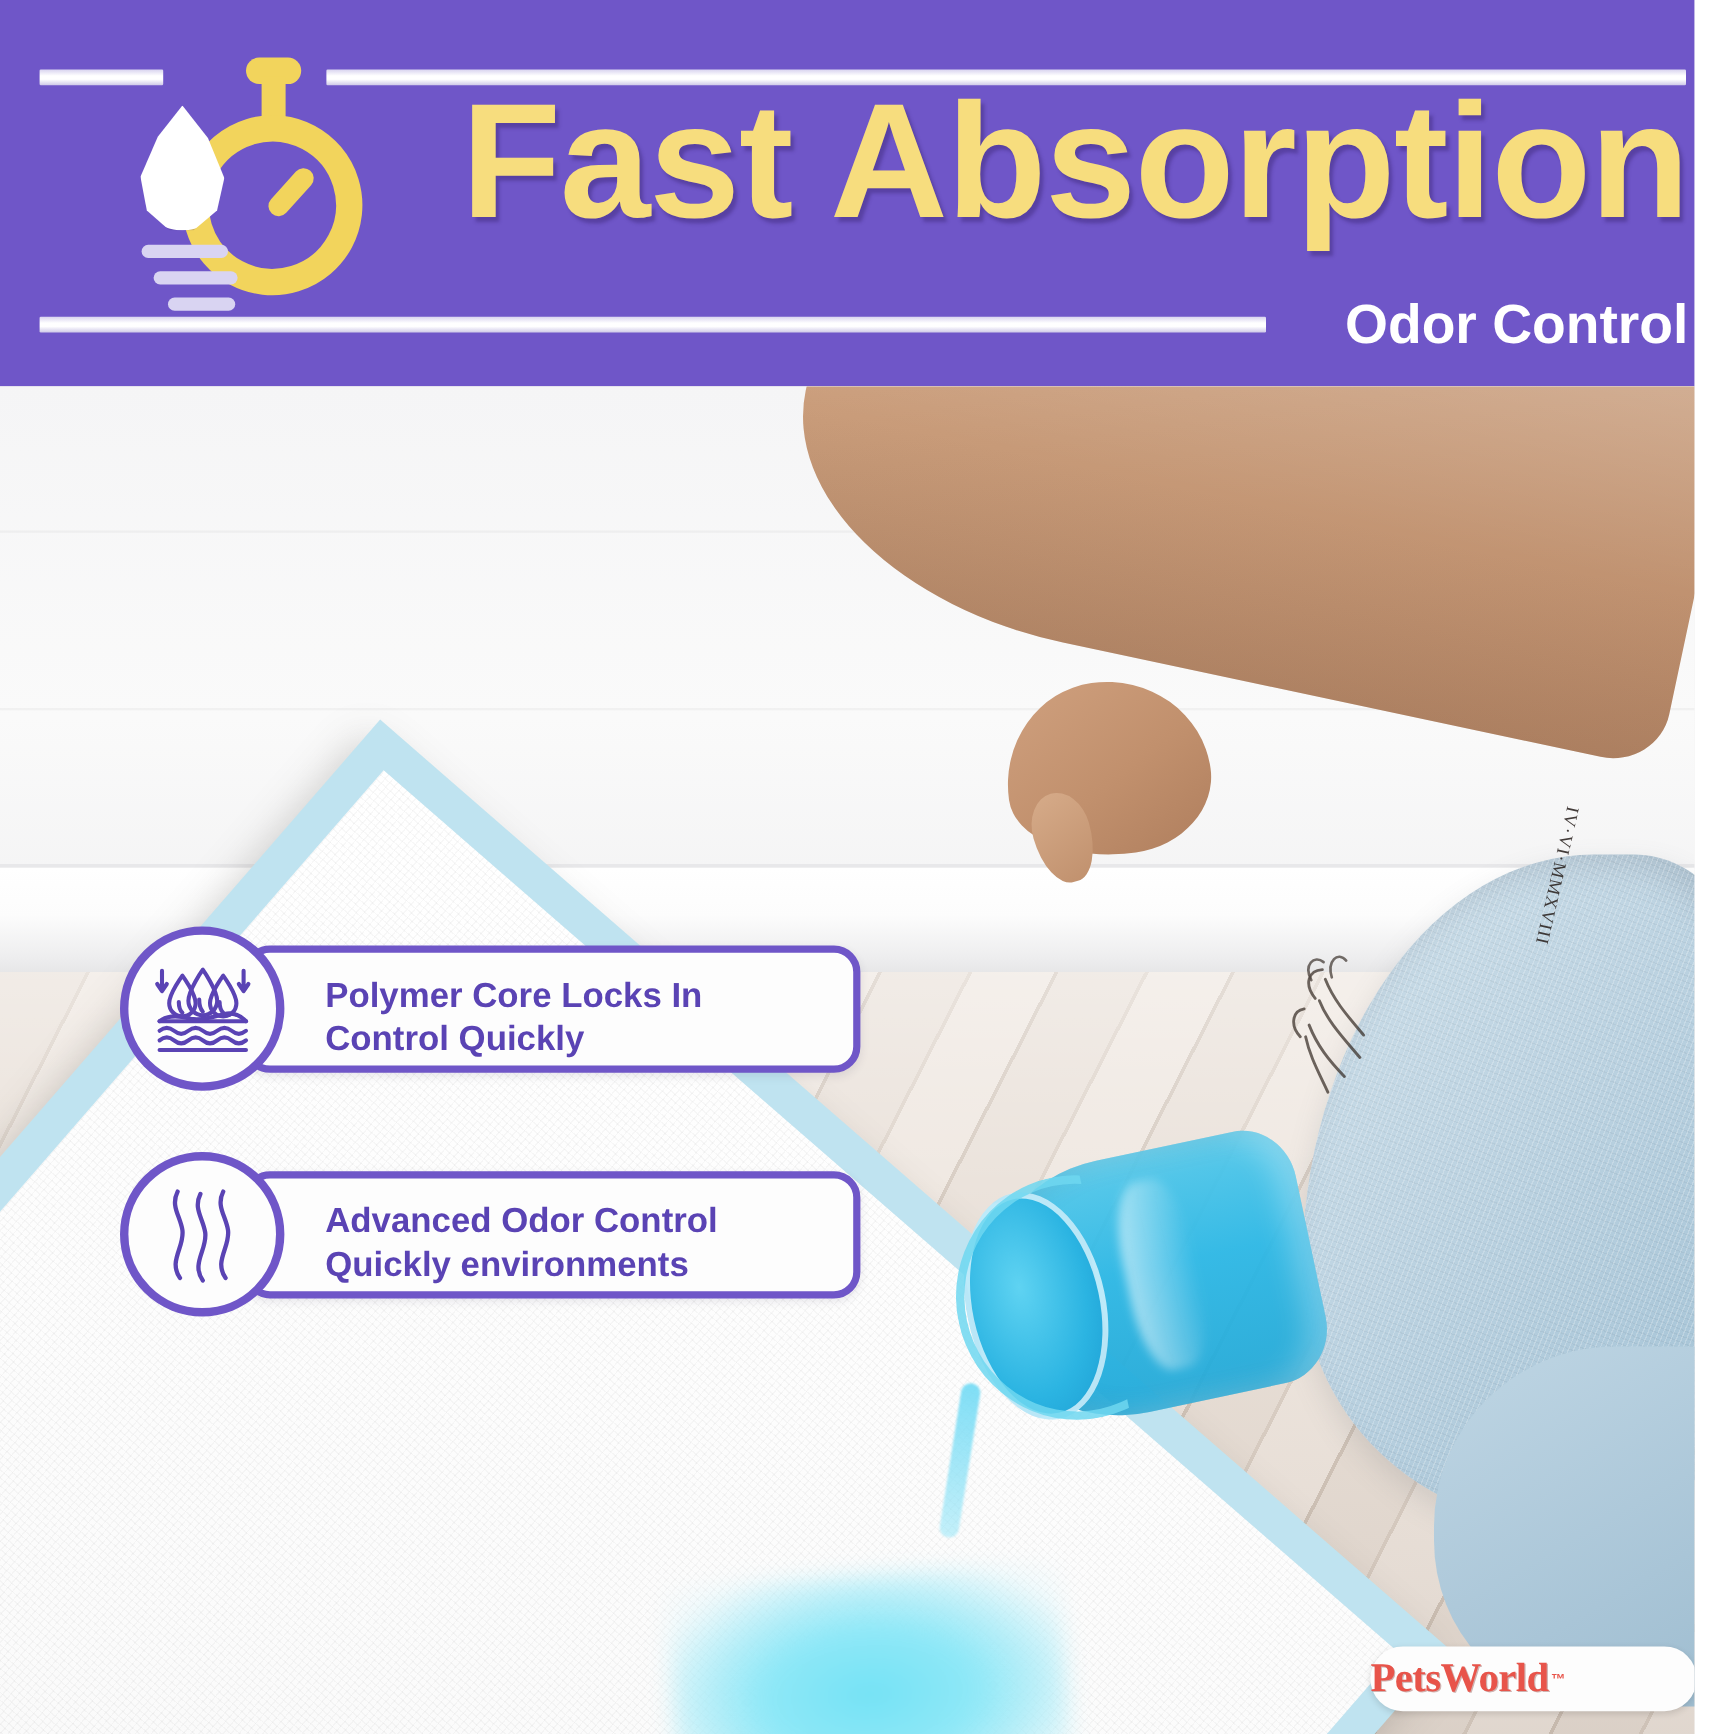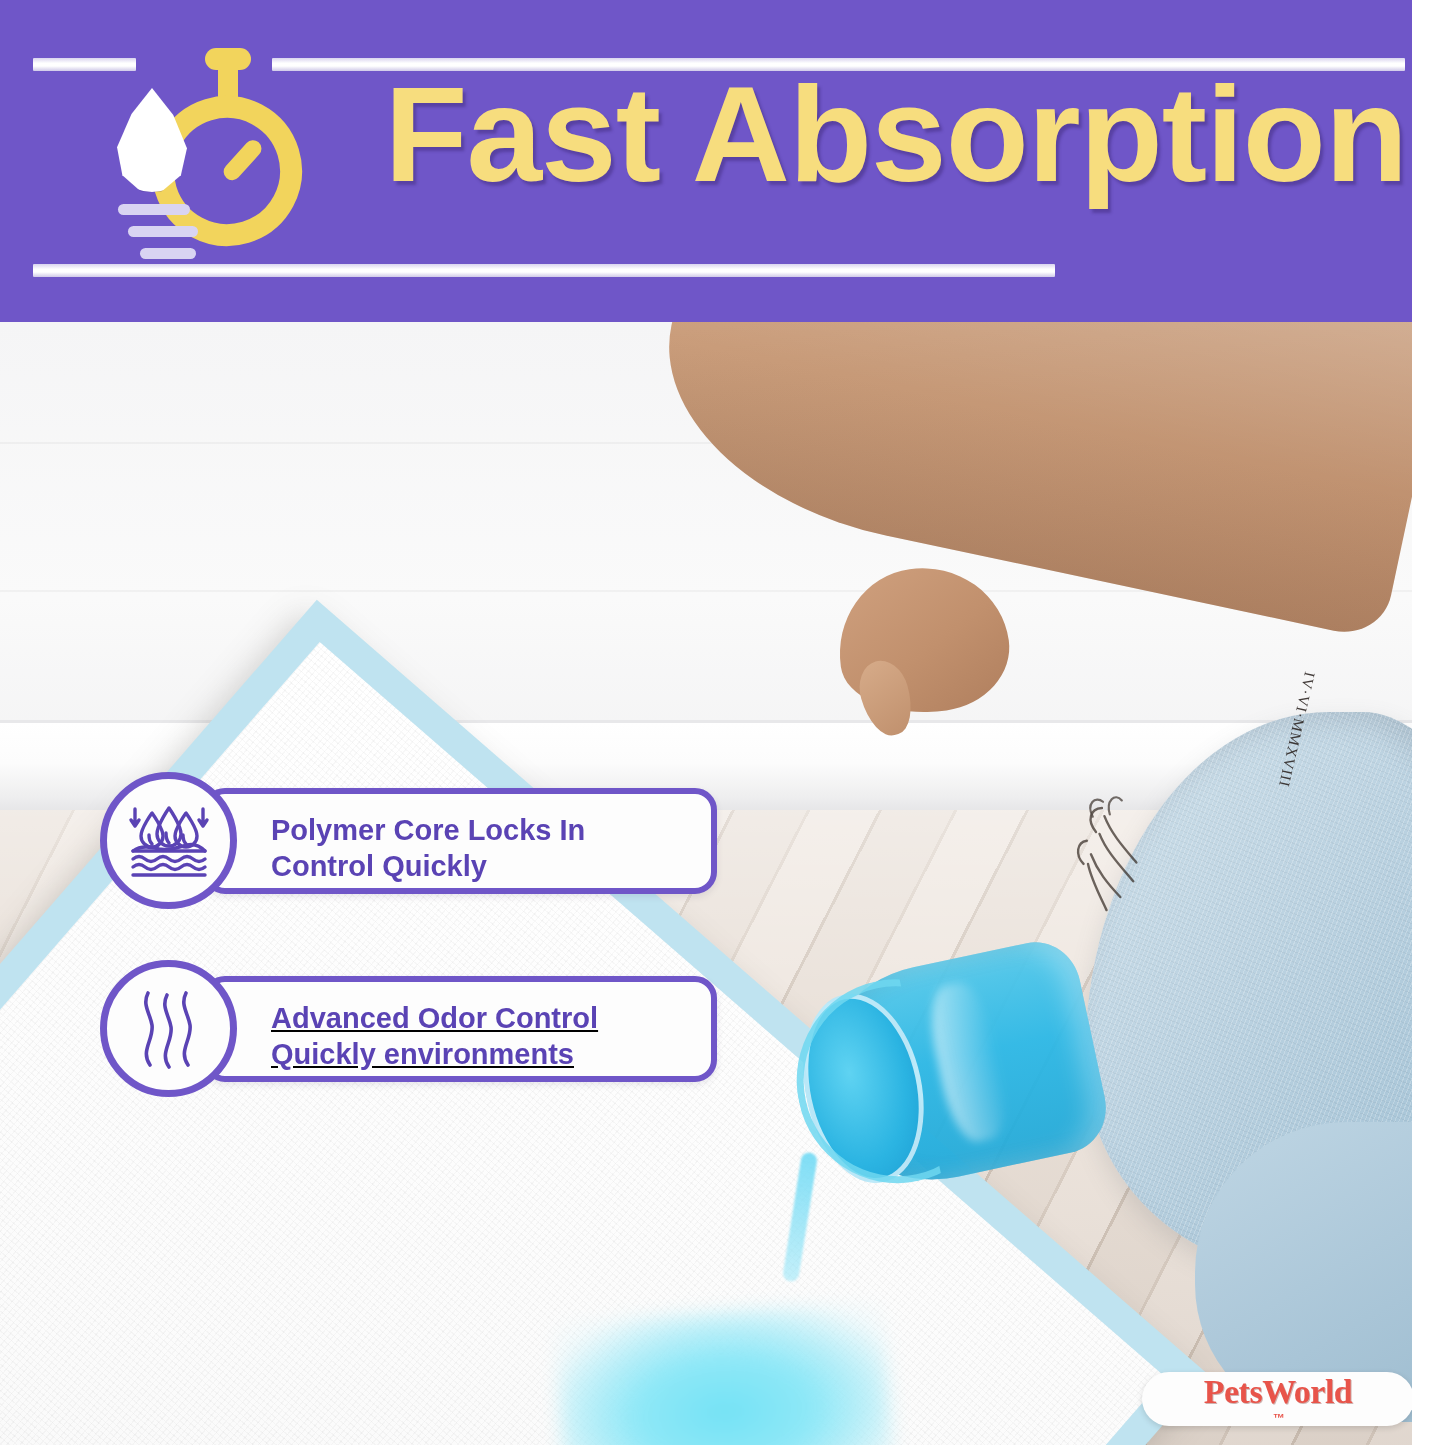--- a/index.html
+++ b/index.html
@@ -355,21 +355,21 @@
     filter: blur(1px);
   }
 
   
   .callout {
     position: absolute;
     display: flex;
     align-items: center;
   }
   .callout-1 { left: 100px; top: 450px; }
-  .callout-2 { left: 100px; top: 638px; text-decoration: underline; }
+  .callout-2 { left: 100px; top: 638px; }
 
   .callout-badge {
     position: relative;
     width: 137px;
     height: 137px;
     border-radius: 50%;
     background: #fdfdfd;
     border: 7px solid #6f56c8;
     box-sizing: border-box;
     z-index: 2;
@@ -406,23 +406,22 @@
   .brand {
     position: absolute;
     left: 1142px;
     top: 1372px;
     width: 272px;
     height: 54px;
     background: #fdfdfd;
     border-radius: 27px;
     display: flex;
     align-items: center;
-    justify-content: center;
+    justify-content: flex-start;
     box-shadow: 0 2px 6px rgba(0,0,0,.14);
-    flex-direction: column;
   }
   .brand-text {
     font-family: "Liberation Serif", serif;
     font-weight: bold;
     font-size: 34px;
     color: #e8544a;
     letter-spacing: -.5px;
     text-shadow: 1px 1px 0 rgba(120,40,35,.35);
   }
   .brand-tm {
@@ -450,20 +449,21 @@
       <div class="sw-stem"></div>
       <div class="sw-ring"></div>
       <div class="sw-hand"></div>
       <div class="drop"></div>
       <div class="speed-line sl1"></div>
       <div class="speed-line sl2"></div>
       <div class="speed-line sl3"></div>
     </div>
 
     <div class="hero-title">Fast Absorption</div>
+    <div class="hero-subtitle">Odor Control</div>
   </div>
 
   <div class="photo">
 
     <div class="wall">
       <div class="wall-seam" style="top:120px"></div>
       <div class="wall-seam" style="top:268px"></div>
     </div>
 
     <div class="baseboard"></div>

